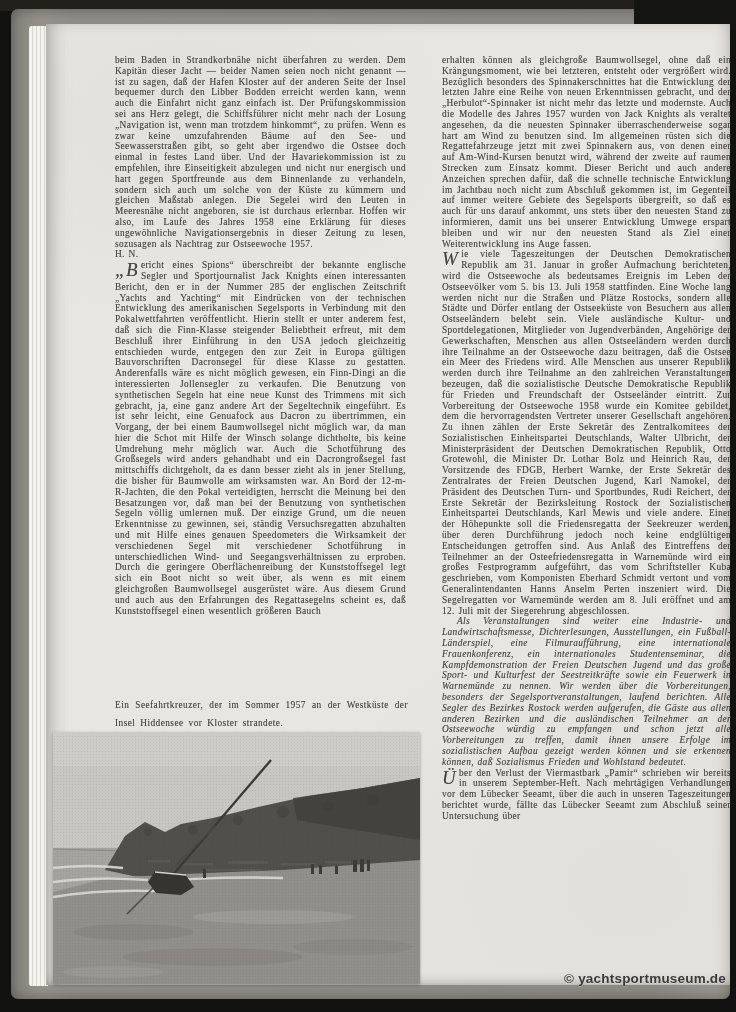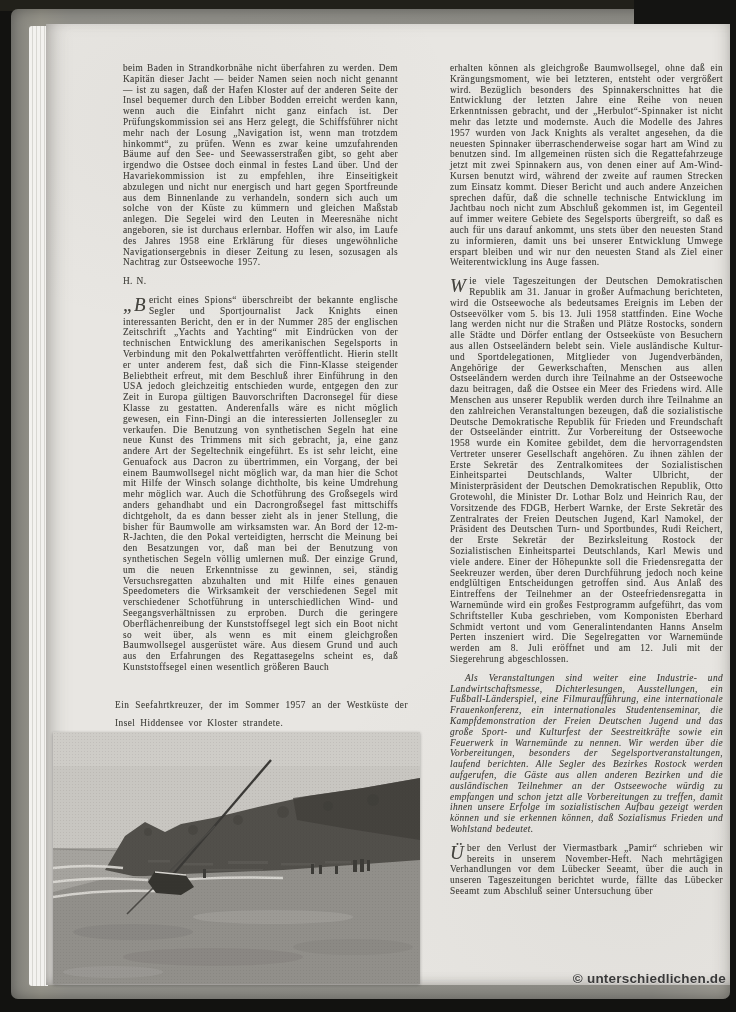--- a/index.html
+++ b/index.html
@@ -34,21 +34,21 @@
   }
   
   .col{
     position:absolute;overflow:hidden;
     font-size:9.4px;line-height:10.8px;color:#45443f;
     text-align:justify;letter-spacing:.35px;word-spacing:1px;
     text-shadow:0 0 .4px rgba(70,70,64,.45);
   }
   .col-left{left:69px;top:31px;width:291px;height:642px;}
   .col-right{left:396px;top:31px;width:289px;height:905px;}
-  .col p{margin:8px;}
+  .col p{margin:0;}
   .gap-before{margin-top:11px;}
   .sig{text-align:left;padding-right:14px;}
   .indent{text-indent:15px;font-style:italic;}
   .dropcap{
     float:left;font-style:italic;font-weight:400;
     font-size:19px;line-height:17px;padding:1px 3px 0 0;color:#45443f;
   }
   .caption{
     position:absolute;left:69px;top:672px;width:293px;
     font-size:9.3px;line-height:18px;color:#45443f;
@@ -149,19 +149,19 @@
     </svg>
   </div>
 
   <div class="col col-right">
     <p>erhalten können als gleichgroße Baumwollsegel, ohne daß ein Krängungsmoment, wie bei letzteren, entsteht oder vergrößert wird. Bezüglich besonders des Spinnakerschnittes hat die Entwicklung der letzten Jahre eine Reihe von neuen Erkenntnissen gebracht, und der „Herbulot“-Spinnaker ist nicht mehr das letzte und modernste. Auch die Modelle des Jahres 1957 wurden von Jack Knights als veraltet angesehen, da die neuesten Spinnaker überraschenderweise sogar hart am Wind zu benutzen sind. Im allgemeinen rüsten sich die Regattefahrzeuge jetzt mit zwei Spinnakern aus, von denen einer auf Am-Wind-Kursen benutzt wird, während der zweite auf raumen Strecken zum Einsatz kommt. Dieser Bericht und auch andere Anzeichen sprechen dafür, daß die schnelle technische Entwicklung im Jachtbau noch nicht zum Abschluß gekommen ist, im Gegenteil auf immer weitere Gebiete des Segelsports übergreift, so daß es auch für uns darauf ankommt, uns stets über den neuesten Stand zu informieren, damit uns bei unserer Entwicklung Umwege erspart bleiben und wir nur den neuesten Stand als Ziel einer Weiterentwicklung ins Auge fassen.</p>
     <p class="gap-before">
       <span class="dropcap">W</span><span>ie viele Tageszeitungen der Deutschen Demokratischen Republik am 31. Januar in großer Aufmachung berichteten, wird die Ostseewoche als bedeutsames Ereignis im Leben der Ostseevölker vom 5. bis 13. Juli 1958 stattfinden. Eine Woche lang werden nicht nur die Straßen und Plätze Rostocks, sondern alle Städte und Dörfer entlang der Ostseeküste von Besuchern aus allen Ostseeländern belebt sein. Viele ausländische Kultur- und Sportdelegationen, Mitglieder von Jugendverbänden, Angehörige der Gewerkschaften, Menschen aus allen Ostseeländern werden durch ihre Teilnahme an der Ostseewoche dazu beitragen, daß die Ostsee ein Meer des Friedens wird. Alle Menschen aus unserer Republik werden durch ihre Teilnahme an den zahlreichen Veranstaltungen bezeugen, daß die sozialistische Deutsche Demokratische Republik für Frieden und Freundschaft der Ostseeländer eintritt. Zur Vorbereitung der Ostseewoche 1958 wurde ein Komitee gebildet, dem die hervorragendsten Vertreter unserer Gesellschaft angehören. Zu ihnen zählen der Erste Sekretär des Zentralkomitees der Sozialistischen Einheitspartei Deutschlands, Walter Ulbricht, der Ministerpräsident der Deutschen Demokratischen Republik, Otto Grotewohl, die Minister Dr. Lothar Bolz und Heinrich Rau, der Vorsitzende des FDGB, Herbert Warnke, der Erste Sekretär des Zentralrates der Freien Deutschen Jugend, Karl Namokel, der Präsident des Deutschen Turn- und Sportbundes, Rudi Reichert, der Erste Sekretär der Bezirksleitung Rostock der Sozialistischen Einheitspartei Deutschlands, Karl Mewis und viele andere. Einer der Höhepunkte soll die Friedensregatta der Seekreuzer werden, über deren Durchführung jedoch noch keine endglültigen Entscheidungen getroffen sind. Aus Anlaß des Eintreffens der Teilnehmer an der Osteefriedensregatta in Warnemünde wird ein großes Festprogramm aufgeführt, das vom Schriftsteller Kuba geschrieben, vom Komponisten Eberhard Schmidt vertont und vom Generalintendanten Hanns Anselm Perten inszeniert wird. Die Segelregatten vor Warnemünde werden am 8. Juli eröffnet und am 12. Juli mit der Siegerehrung abgeschlossen.</span>
     </p>
     <p class="indent">Als Veranstaltungen sind weiter eine Industrie- und Landwirtschaftsmesse, Dichterlesungen, Ausstellungen, ein Fußball-Länderspiel, eine Filmuraufführung, eine internationale Frauenkonferenz, ein internationales Studentenseminar, die Kampfdemonstration der Freien Deutschen Jugend und das große Sport- und Kulturfest der Seestreitkräfte sowie ein Feuerwerk in Warnemünde zu nennen. Wir werden über die Vorbereitungen, besonders der Segelsportveranstaltungen, laufend berichten. Alle Segler des Bezirkes Rostock werden aufgerufen, die Gäste aus allen anderen Bezirken und die ausländischen Teilnehmer an der Ostseewoche würdig zu empfangen und schon jetzt alle Vorbereitungen zu treffen, damit ihnen unsere Erfolge im sozialistischen Aufbau gezeigt werden können und sie erkennen können, daß Sozialismus Frieden und Wohlstand bedeutet.</p>
     <p class="gap-before">
-      <span class="dropcap">Ü</span><span>ber den Verlust der Viermastbark „Pamir“ schrieben wir bereits in unserem November-Heft. Nach mehrtägigen Verhandlungen vor dem Lübecker Seeamt, über die auch in unseren Tageszeitungen berichtet wurde, fällte das Lübecker Seeamt zum Abschluß seiner Untersuchung über</span>
+      <span class="dropcap">Ü</span><span>ber den Verlust der Viermastbark „Pamir“ schrieben wir bereits in unserem September-Heft. Nach mehrtägigen Verhandlungen vor dem Lübecker Seeamt, über die auch in unseren Tageszeitungen berichtet wurde, fällte das Lübecker Seeamt zum Abschluß seiner Untersuchung über</span>
     </p>
   </div>
 
 </div>
 
-<div class="watermark">© unterschiedlichen.de</div>
+<div class="watermark">© yachtsportmuseum.de</div>
 
 </body></html>

